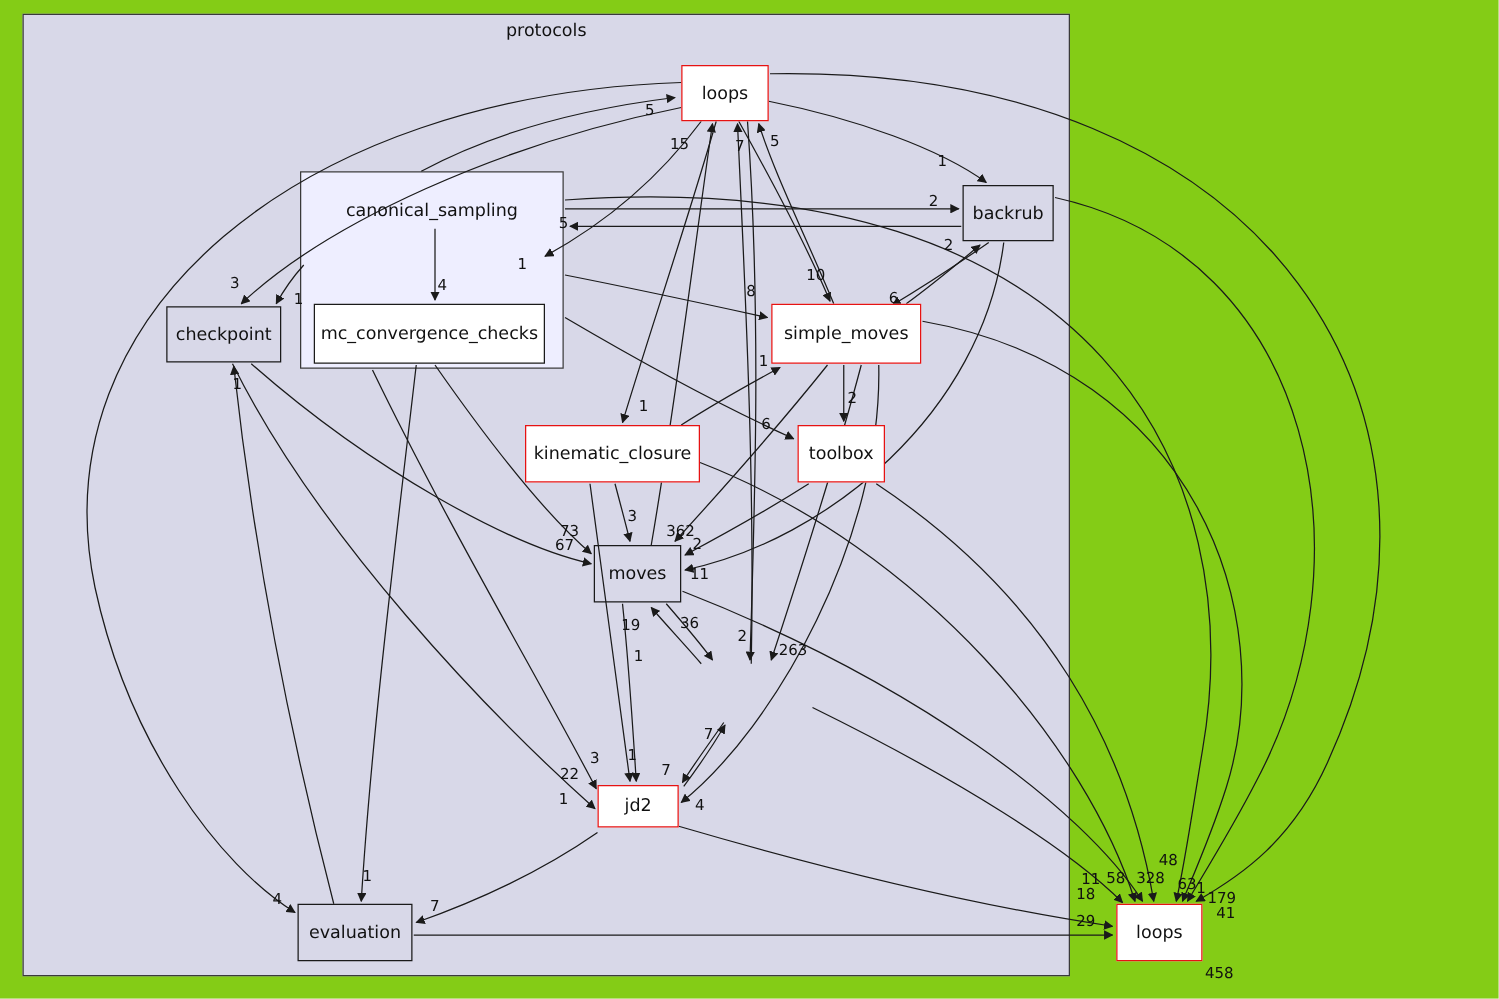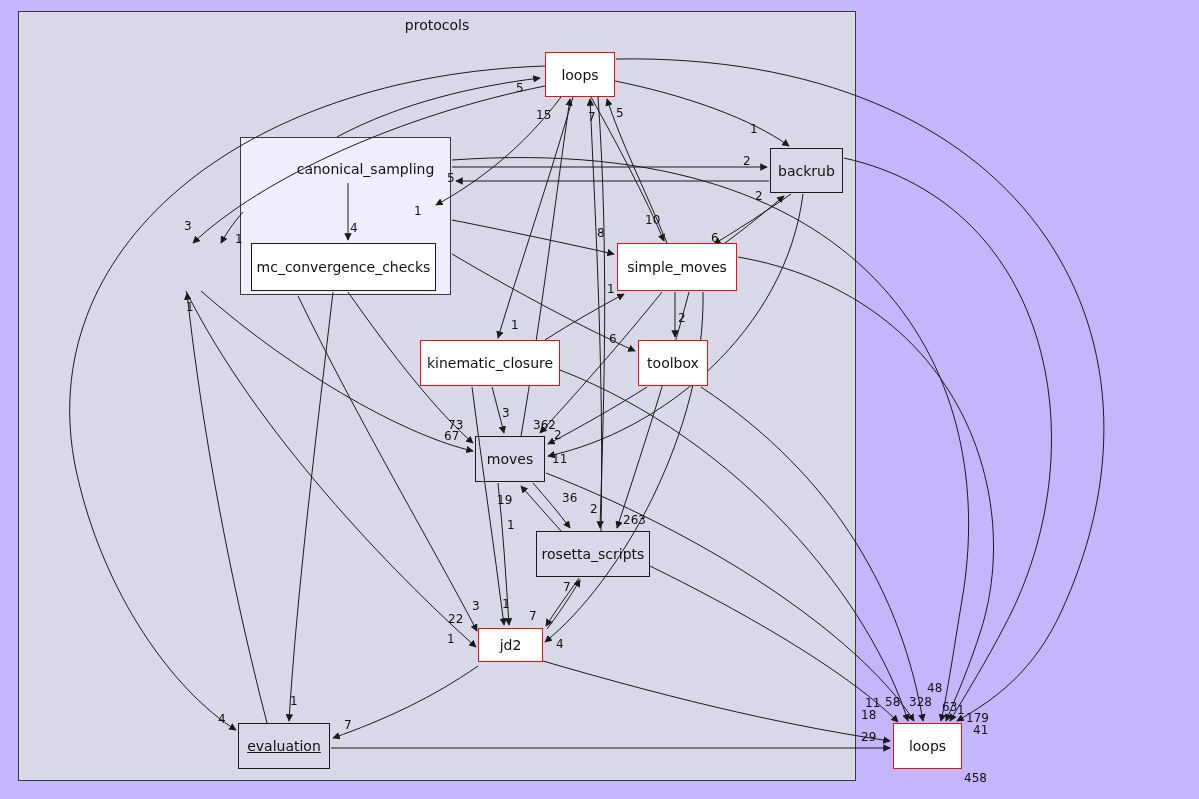--- a/index.html
+++ b/index.html
@@ -1,26 +1,26 @@
 <!DOCTYPE html>
 <html><head>
 <meta charset="utf-8">
 <style>
   html,body { margin:0; padding:0; background:#ffffff; }
   .canvas {
     position:relative; width:1199px; height:799px;
     font-family:"DejaVu Sans", sans-serif; color:#111;
-    overflow:hidden; background:#c4b5fd;
+    overflow:hidden; background:#84cc16;
   }
   .cluster { position:absolute; box-sizing:border-box; border:1px solid #3a3a3a; }
   .cluster.outer { left:18px; top:11px; width:838px; height:770px; background:#d8d8e8; z-index:0; }
   .cluster.inner { left:240px; top:137px; width:211px; height:158px; background:#eeeeff; z-index:1; }
   .cluster-title { position:absolute; text-align:center; font-size:14px; z-index:2; }
   .cluster-title.outer { left:18px; top:17px; width:838px; }
-  .cluster-title.inner { left:240px; top:161px; width:211px;margin-left:20px; }
+  .cluster-title.inner { left:240px; top:161px; width:211px; }
   svg.edges { position:absolute; left:0; top:0; z-index:3; }
   .node {
     position:absolute; box-sizing:border-box; z-index:4;
     display:flex; align-items:center; justify-content:center;
     border:1px solid #1a1a1a; background:transparent;
     font-size:14px; cursor:pointer; white-space:nowrap;
   }
   .node.red { border:1px solid #e61212; background:#ffffff; }
   .node.white { background:#ffffff; }
   .el { position:absolute; z-index:5; font-size:12px; line-height:1; color:#111; }
@@ -91,28 +91,28 @@
       <path d="M452,160 C880,130 1000,380 962,600 C954,648 948,690 941,721"></path>
       <path d="M616,59 C1020,52 1190,330 1062,610 C1034,672 994,700 957,721"></path>
       <path d="M844,158 C1055,205 1098,450 1005,625 C986,662 966,694 950,721"></path>
       <path d="M738,257 C955,295 1025,490 981,630 C969,668 956,697 946,721"></path>
       <path d="M267,723 C230,580 202,430 187,293"></path>
     </g>
   </svg>
 
   <div class="node red" style="left:545px;top:52px;width:70px;height:45px;">loops</div>
   <div class="node" style="left:770px;top:148px;width:73px;height:45px;">backrub</div>
+  <div class="node" style="left:133px;top:245px;width:92px;height:45px;">checkpoint</div>
   <div class="node red" style="left:617px;top:243px;width:120px;height:48px;">simple_moves</div>
   <div class="node white" style="left:251px;top:243px;width:185px;height:48px;">mc_convergence_checks</div>
   <div class="node red" style="left:420px;top:340px;width:140px;height:46px;text-align:right;">kinematic_closure</div>
   <div class="node red" style="left:638px;top:340px;width:70px;height:46px;">toolbox</div>
   <div class="node" style="left:475px;top:436px;width:70px;height:46px;">moves</div>
-  <div class="node" style="left:536px;top:531px;width:114px;height:46px;">rosetta_scripts</div>
   <div class="node red" style="left:478px;top:628px;width:65px;height:34px;">jd2</div>
-  <div class="node" style="left:238px;top:723px;width:92px;height:46px;text-decoration:underline;">evaluation</div>
+  <div class="node" style="left:238px;top:723px;width:92px;height:46px;">evaluation</div>
   <div class="node red" style="left:893px;top:723px;width:69px;height:46px;">loops</div>
 
   <span class="el" style="left:516px;top:82px">5</span>
   <span class="el" style="left:536px;top:109px">15</span>
   <span class="el" style="left:588px;top:111px">7</span>
   <span class="el" style="left:616px;top:107px">5</span>
   <span class="el" style="left:750px;top:123px">1</span>
   <span class="el" style="left:743px;top:155px">2</span>
   <span class="el" style="left:447px;top:172px">5</span>
   <span class="el" style="left:414px;top:205px">1</span>
@@ -127,21 +127,21 @@
   <span class="el" style="left:609px;top:333px">6</span>
   <span class="el" style="left:607px;top:283px">1</span>
   <span class="el" style="left:678px;top:312px">2</span>
   <span class="el" style="left:502px;top:407px">3</span>
   <span class="el" style="left:448px;top:419px">73</span>
   <span class="el" style="left:444px;top:430px">67</span>
   <span class="el" style="left:533px;top:419px">362</span>
   <span class="el" style="left:554px;top:429px">2</span>
   <span class="el" style="left:552px;top:453px">11</span>
   <span class="el" style="left:497px;top:494px">19</span>
-  <span class="el" style="left:562px;top:492px">36</span>
+  <span class="el" style="left:544px;top:492px">36</span>
   <span class="el" style="left:507px;top:519px">1</span>
   <span class="el" style="left:590px;top:503px">2</span>
   <span class="el" style="left:623px;top:514px">263</span>
   <span class="el" style="left:563px;top:581px">7</span>
   <span class="el" style="left:472px;top:600px">3</span>
   <span class="el" style="left:502px;top:598px">1</span>
   <span class="el" style="left:529px;top:610px">7</span>
   <span class="el" style="left:448px;top:613px">22</span>
   <span class="el" style="left:447px;top:633px">1</span>
   <span class="el" style="left:556px;top:638px">4</span>

